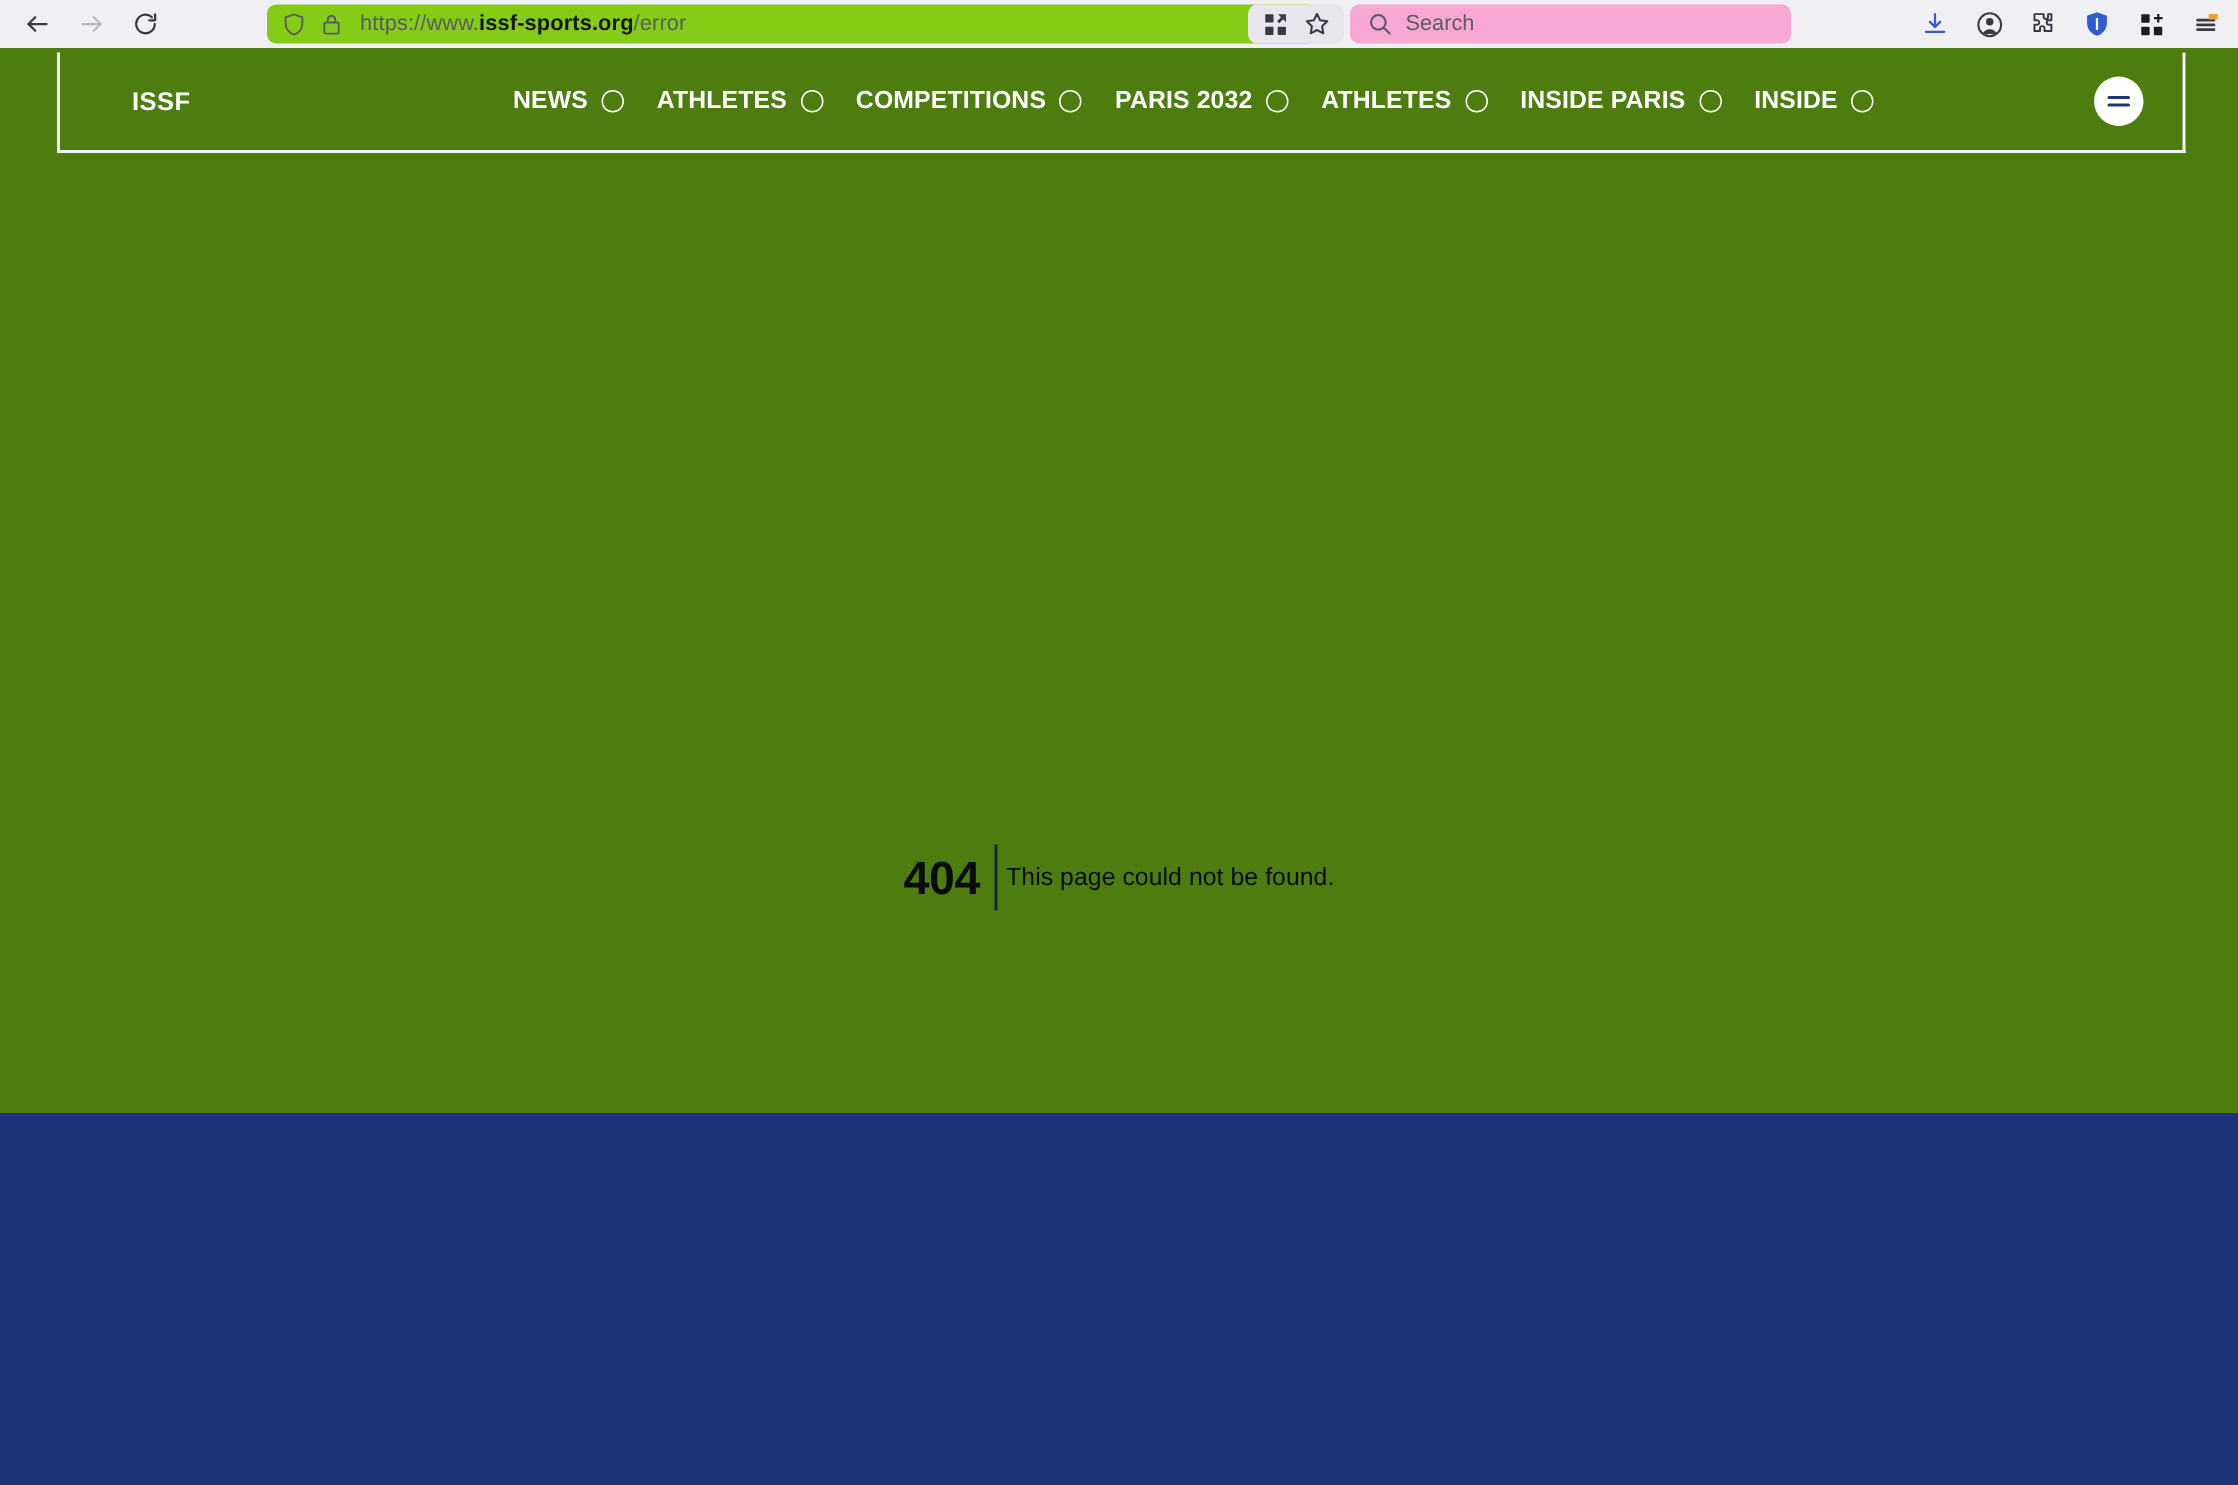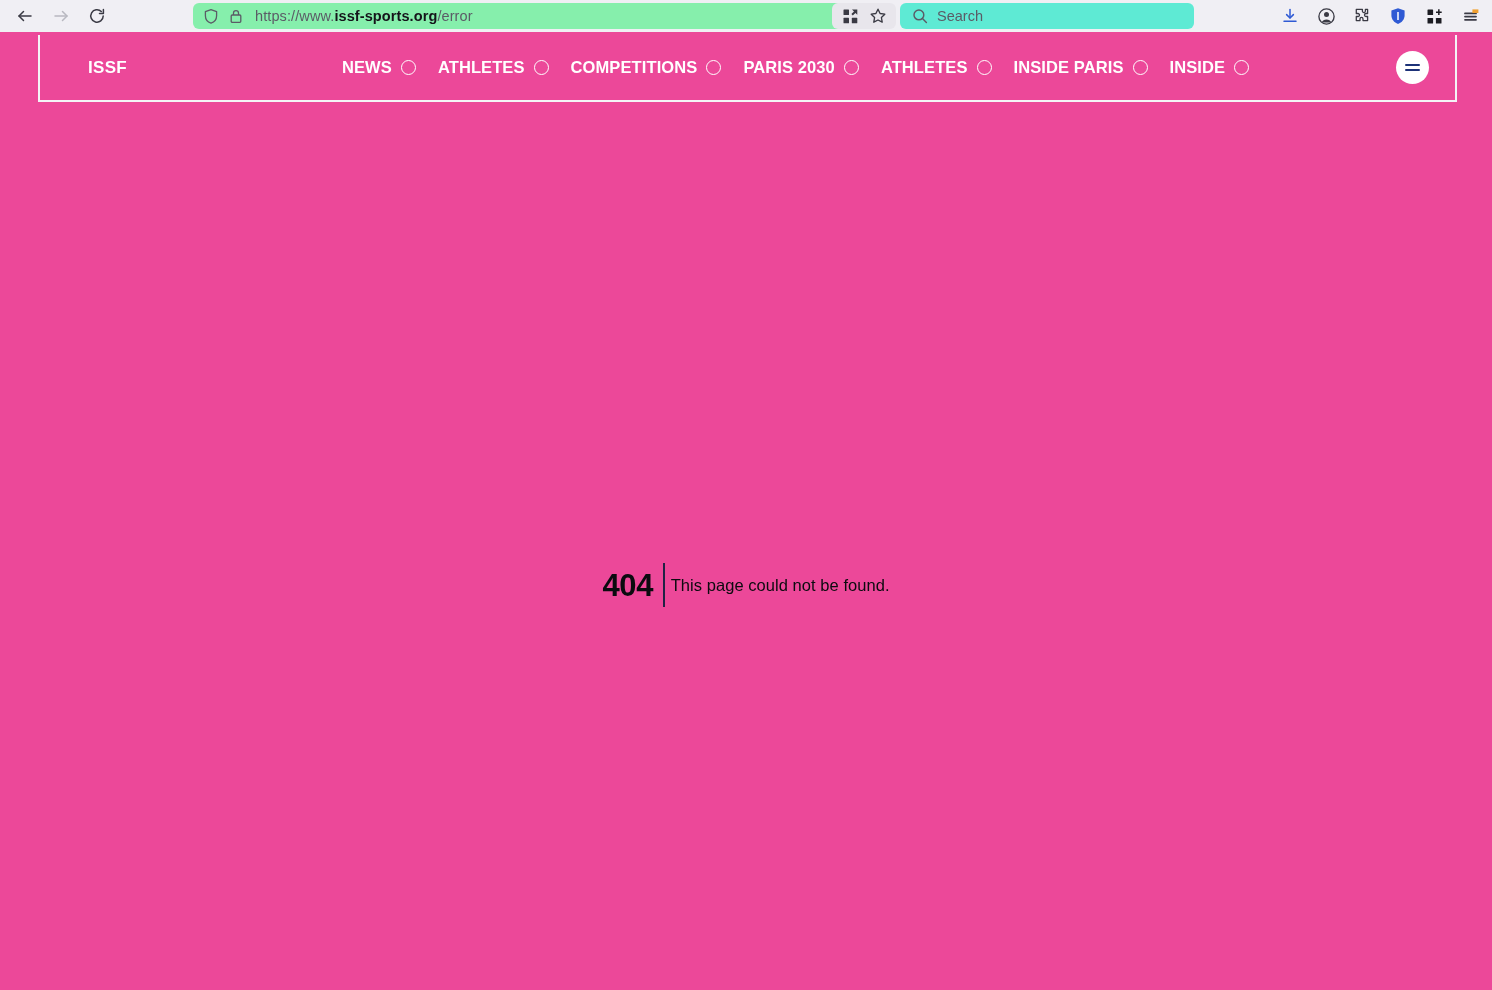--- a/index.html
+++ b/index.html
@@ -25,25 +25,25 @@
   .nav-btn {
     width: 30px; height: 30px;
     display: flex; align-items: center; justify-content: center;
     border: none; background: transparent;
     flex: 0 0 auto;
   }
   .nav-btn svg { display: block; }
 
   #url-bar {
     position: absolute;
-    left: 193px;
+    left: 178px;
     top: 3px;
     width: 700px;
     height: 26px;
-    background: #86efac;
+    background: #84cc16;
     border-radius: 6px;
     display: flex;
     align-items: center;
     padding: 0 10px;
   }
   #url-bar .shield { margin-right: 10px; display:flex; }
   #url-bar .lock { margin-right: 12px; display:flex; }
   #url-text {
     font-size: 14.5px;
     color: #5b5b66;
@@ -69,21 +69,21 @@
     display: flex; align-items: center; justify-content: center;
     background: transparent; border: none;
   }
 
   #search-bar {
     position: absolute;
     left: 900px;
     top: 3px;
     width: 294px;
     height: 26px;
-    background: #5eead4;
+    background: #f9a8d4;
     border-radius: 6px;
     display: flex;
     align-items: center;
     padding: 0 12px;
   }
   #search-bar .sicon { margin-right: 9px; display: flex; }
   #search-placeholder {
     font-size: 14.5px;
     color: #5b5b66;
   }
@@ -101,22 +101,22 @@
     display: flex; align-items: center; justify-content: center;
     background: transparent; border: none;
     position: relative;
   }
 
   
   #page {
     position: absolute;
     top: 32px; left: 0;
     width: 1492px;
-    height: 958px;
-    background: #ec4899;
+    height: 710px;
+    background: #4d7c0f;
   }
 
   
   #site-nav {
     position: absolute;
     left: 38px;
     top: 3px;
     width: 1419px;
     height: 67px;
     border-left: 2px solid #f4f3f7;
@@ -341,21 +341,21 @@
         <span>ATHLETES</span>
         <span class="nav-dot"></span>
       </a>
 
       <a class="nav-link" href="#">
         <span>COMPETITIONS</span>
         <span class="nav-dot"></span>
       </a>
 
       <a class="nav-link" href="#">
-        <span>PARIS 2030</span>
+        <span>PARIS 2032</span>
         <span class="nav-dot"></span>
       </a>
 
       <a class="nav-link" href="#">
         <span>ATHLETES</span>
         <span class="nav-dot"></span>
       </a>
 
       <a class="nav-link" href="#">
         <span>INSIDE PARIS</span>

